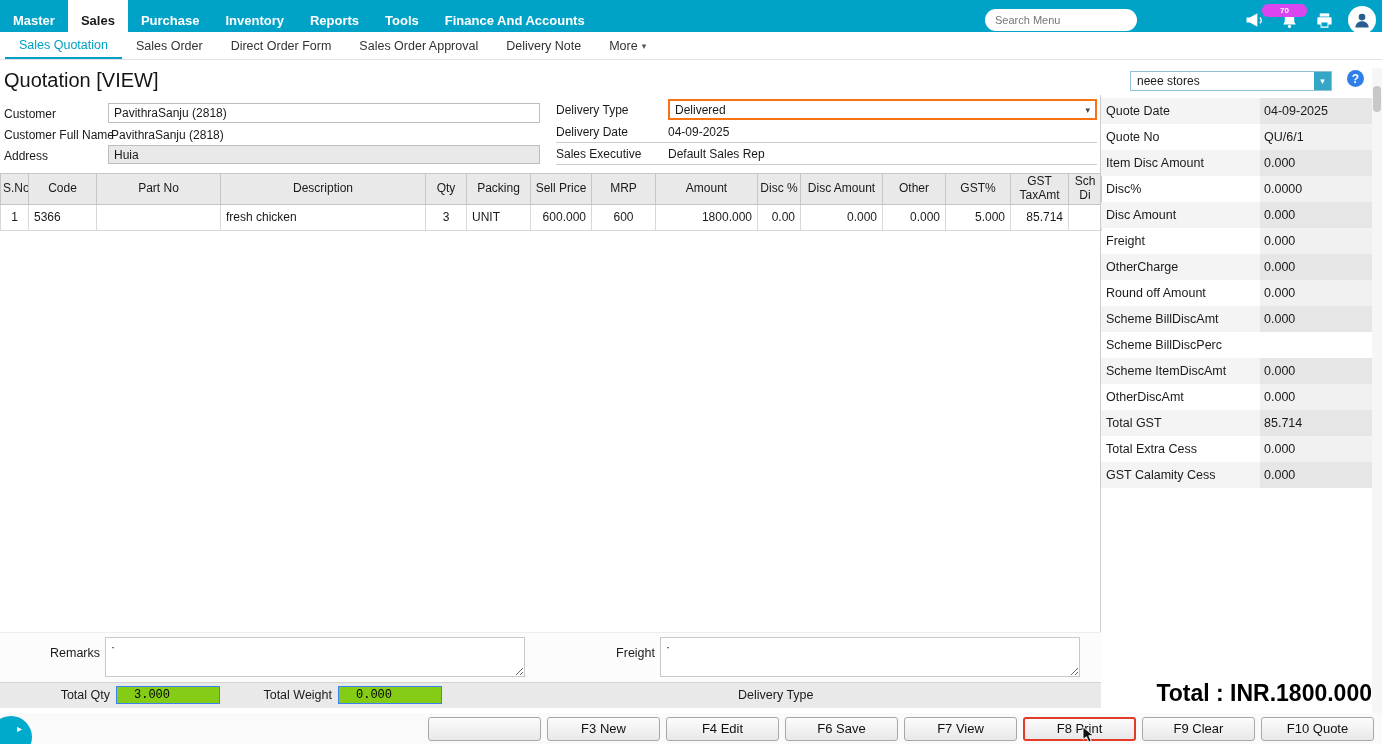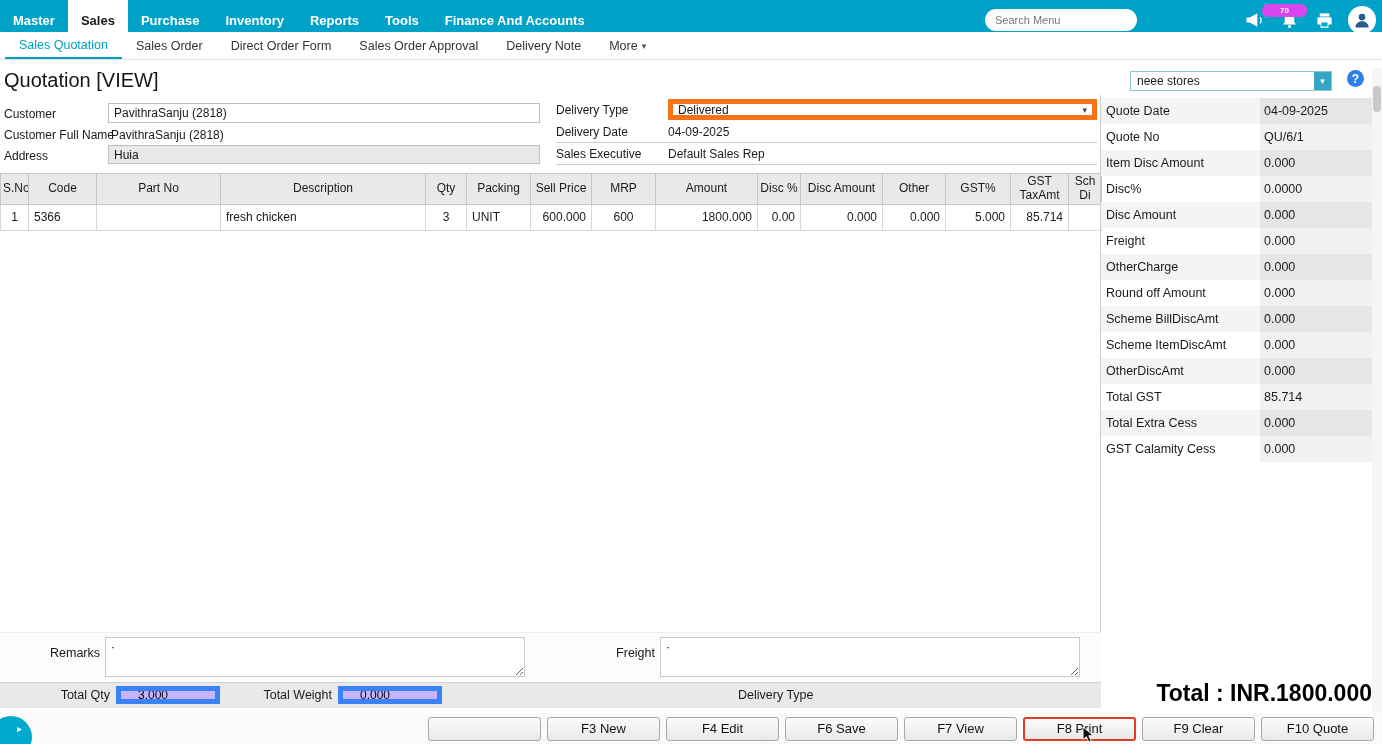--- a/index.html
+++ b/index.html
@@ -35,21 +35,21 @@
 
   
   .form-area { position:absolute; top:95px; left:0; width:1101px; height:78px; background:#fff; font-size:12px; }
   .fa-label { position:absolute; color:#1a1a1a; }
   .fa-input { position:absolute; border:1px solid #bdbdbd; background:#fff; font-size:12px; font-family:inherit; padding:1px 5px; color:#1a1a1a; outline:none; }
   .fa-input.gray { background:#e9e9e9; }
   .fa-text { position:absolute; color:#1a1a1a; }
   .mid-row { position:absolute; left:556px; width:541px; height:21px; border-bottom:1px solid #ccc; }
   .mid-row .lbl { position:absolute; left:0; top:3px; }
   .mid-row .val { position:absolute; left:112px; top:3px; }
-  .dt-select { position:absolute; left:668px; top:4px; width:429px; height:21px; border:5px solid #f97316; background:#fff; display:flex; align-items:center; cursor:pointer; }
+  .dt-select { position:absolute; left:668px; top:4px; width:429px; height:21px; border:2px solid #f97316; background:#fff; display:flex; align-items:center; cursor:pointer; }
   .dt-select .val { flex:1; padding:0 5px; font-size:12px; }
   .dt-select .caret { padding:0 5px; font-size:9px; color:#444; }
 
   
   .items-table { position:absolute; top:173px; left:0; width:1101px; border-collapse:collapse; table-layout:fixed; font-size:12px; }
   .items-table th { background:#e9e9e9; border:1px solid #c6c6c6; font-weight:400; color:#1a1a1a; padding:1px 2px; height:27px; line-height:1.15; text-align:center; overflow:hidden; }
   .items-table td { border:1px solid #d8d8d8; padding:4px 5px; height:26px; color:#1a1a1a; overflow:hidden; white-space:nowrap; background:#fff; }
   .items-table td.r { text-align:right; }
   .items-table td.c { text-align:center; }
 
@@ -64,21 +64,21 @@
   .sum-value.blank { background:transparent; }
 
   
   .remarks-band { position:absolute; top:632px; left:0; width:1101px; height:50px; background:#fcfcfc; border-top:1px solid #ededed; font-size:12.5px; }
   .remarks-band .lbl { position:absolute; top:13px; text-align:right; }
   .remarks-band textarea { position:absolute; top:4px; width:420px; height:40px; border:1px solid #c9c9c9; background:#fff; font-family:inherit; font-size:12px; padding:2px 5px; resize:both; outline:none; }
 
   
   .totals-band { position:absolute; top:682px; left:0; width:1101px; height:26px; background:#e9e9e9; border-top:1px solid #d2d2d2; font-size:12.5px; }
   .totals-band .lbl { position:absolute; top:5px; text-align:right; }
-  .totals-band input { position:absolute; top:3px; width:104px; height:18px; border:5px solid #3b82f6; background:#c4b5fd; font-family:Liberation Sans, sans-serif; font-size:12px; padding:0 0 0 17px; outline:none; }
+  .totals-band input { position:absolute; top:3px; width:104px; height:18px; border:1px solid #3b82f6; background:#84cc16; font-family:Liberation Mono, monospace; font-size:12px; padding:0 0 0 17px; outline:none; }
   .grand-total { position:absolute; left:1101px; top:680px; width:271px; text-align:right; font-size:23px; font-weight:700; color:#000; white-space:nowrap; }
 
   
   .button-bar { position:absolute; top:713px; left:0; right:0; height:31px; background:#fafafa; display:flex; align-items:center; justify-content:flex-end; gap:6px; padding-right:8px; }
   .btn { width:113px; height:24px; background:linear-gradient(#fcfcfc,#e8e8e8); border:1px solid #a8a8a8; border-radius:3px; font-size:13px; color:#111; font-family:inherit; display:flex; align-items:center; justify-content:center; cursor:pointer; position:relative; }
   .btn.highlight { border:2px solid #e23b27; }
   .cursor-icon { position:absolute; left:52%; top:7px; }
 
   
   .scrollbar { position:absolute; right:0; top:68px; width:10px; height:645px; background:#f6f6f6; }
@@ -279,20 +279,24 @@
       </div>
     <div class="sum-row">
         <span class="sum-label">Round off Amount</span>
         <span class="sum-value">0.000</span>
       </div>
     <div class="sum-row">
         <span class="sum-label">Scheme BillDiscAmt</span>
         <span class="sum-value">0.000</span>
       </div>
     <div class="sum-row">
+        <span class="sum-label">Scheme BillDiscPerc</span>
+        <span class="sum-value blank"></span>
+      </div>
+    <div class="sum-row">
         <span class="sum-label">Scheme ItemDiscAmt</span>
         <span class="sum-value">0.000</span>
       </div>
     <div class="sum-row">
         <span class="sum-label">OtherDiscAmt</span>
         <span class="sum-value">0.000</span>
       </div>
     <div class="sum-row">
         <span class="sum-label">Total GST</span>
         <span class="sum-value">85.714</span>

